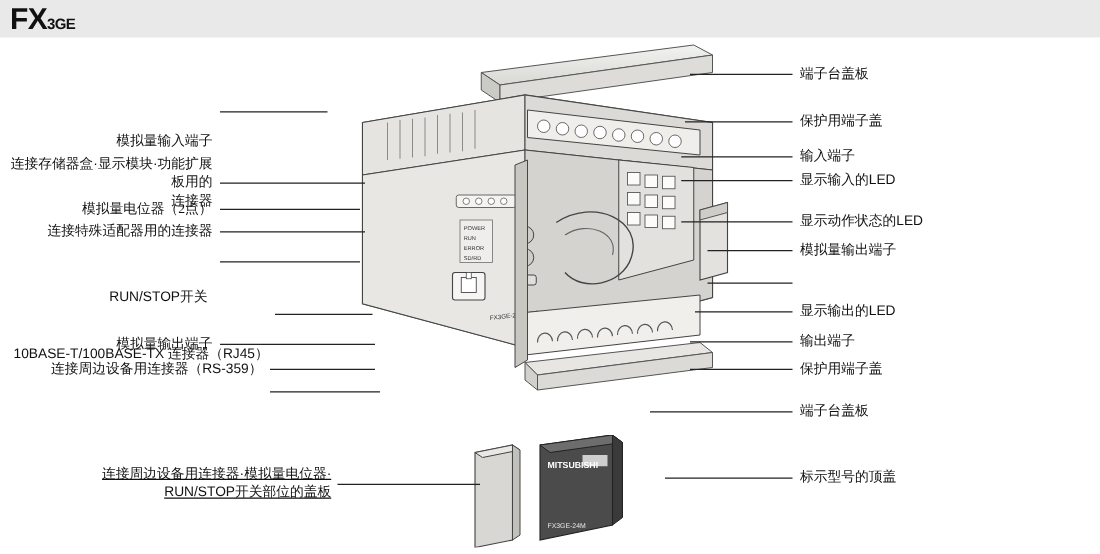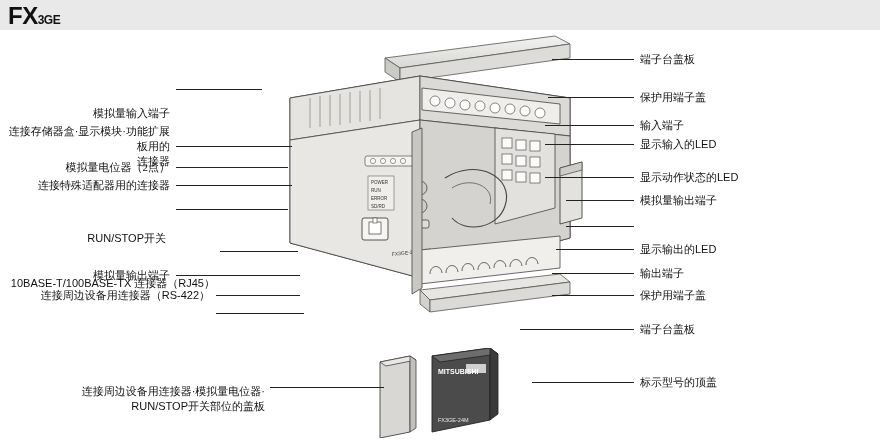--- a/index.html
+++ b/index.html
@@ -221,21 +221,21 @@
 
   <div class="label right-align" style="left:56px;top:202px;width:110px;margin-top:29px;">RUN/STOP开关</div>
   <div class="ln h" style="left:176px;top:209px;width:112px;"></div>
 
   <div class="label right-align" style="left:10px;top:244px;width:205px;margin-top:32px;">10BASE-T/100BASE-TX 连接器（RJ45）</div>
   <div class="ln h" style="left:220px;top:251px;width:78px;"></div>
 
   <div class="label right-align" style="left:60px;top:268px;width:110px;">模拟量输出端子</div>
   <div class="ln h" style="left:176px;top:275px;width:124px;"></div>
 
-  <div class="label right-align" style="left:30px;top:288px;width:180px;">连接周边设备用连接器（RS-422）</div>
+  <div class="label right-align" style="left:30px;top:288px;width:180px;">连接周边设备用连接器（RS-359）</div>
   <div class="ln h" style="left:216px;top:295px;width:84px;"></div>
 
   <div class="ln h" style="left:216px;top:313px;width:88px;"></div>
 
   <div class="label" style="left:640px;top:52px;">端子台盖板</div>
   <div class="ln h" style="left:552px;top:59px;width:82px;"></div>
 
   <div class="label" style="left:640px;top:90px;">保护用端子盖</div>
   <div class="ln h" style="left:548px;top:97px;width:86px;"></div>
 
@@ -258,21 +258,21 @@
 
   <div class="label" style="left:640px;top:266px;font-family:Liberation Serif, serif;">输出端子</div>
   <div class="ln h" style="left:552px;top:273px;width:82px;"></div>
 
   <div class="label" style="left:640px;top:288px;">保护用端子盖</div>
   <div class="ln h" style="left:552px;top:295px;width:82px;"></div>
 
   <div class="label" style="left:640px;top:322px;">端子台盖板</div>
   <div class="ln h" style="left:520px;top:329px;width:114px;"></div>
 
-  <div class="label right-align two-line" style="left:40px;top:384px;width:225px;">
+  <div class="label right-align two-line" style="left:40px;top:372px;width:225px;text-decoration:underline;">
     <span>连接周边设备用连接器·模拟量电位器·</span><br>
     <span>RUN/STOP开关部位的盖板</span>
   </div>
   <div class="ln h" style="left:270px;top:387px;width:114px;"></div>
 
   <div class="label" style="left:640px;top:375px;">标示型号的顶盖</div>
   <div class="ln h" style="left:532px;top:382px;width:102px;"></div>
 
 </div>
 

